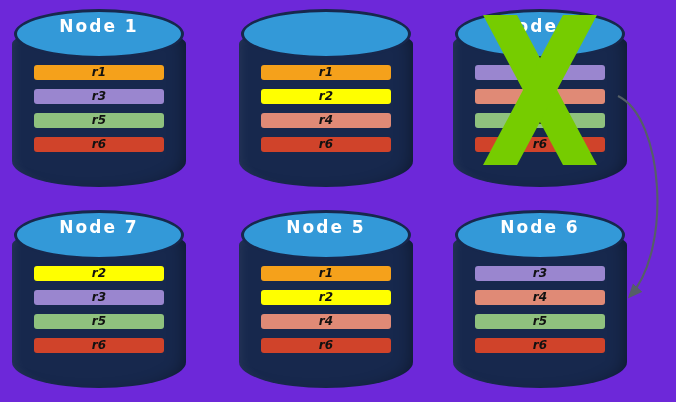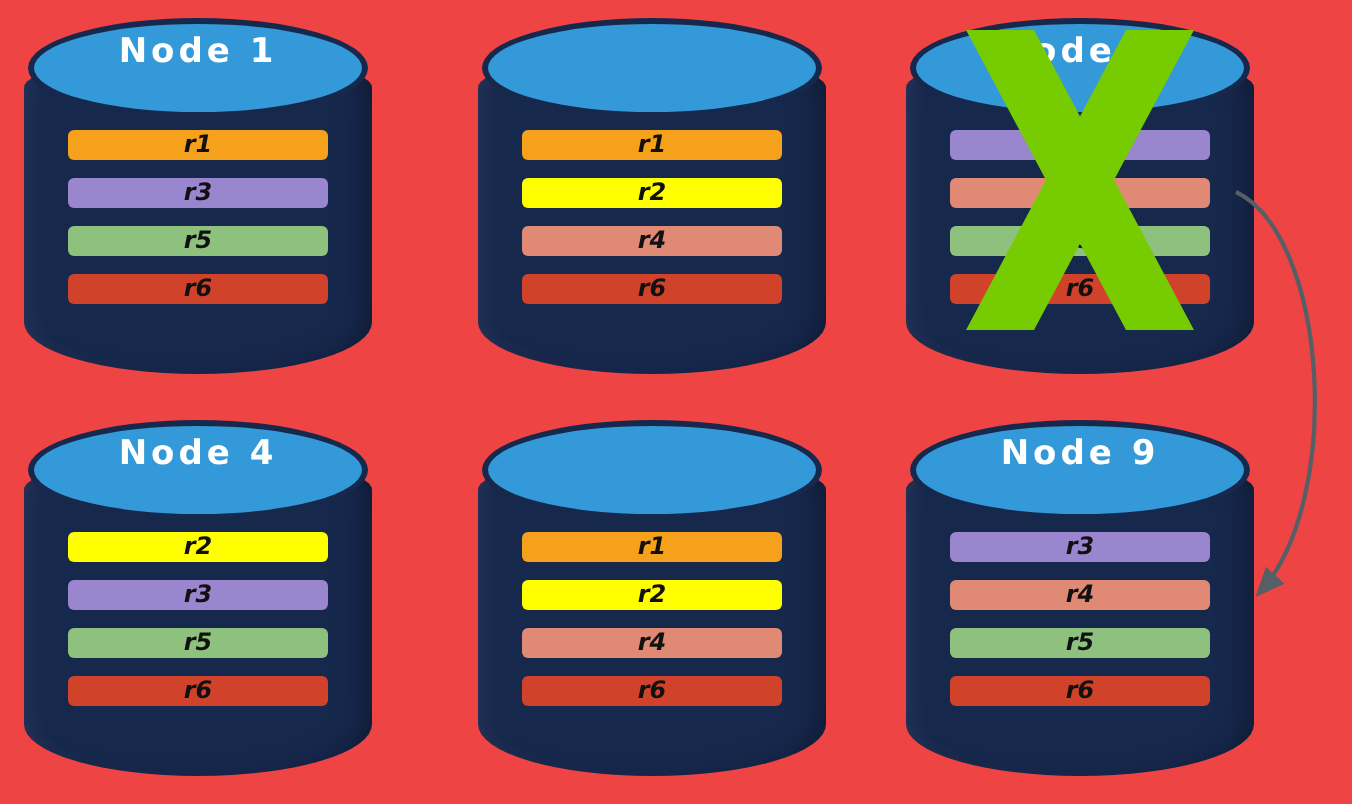--- a/index.html
+++ b/index.html
@@ -97,21 +97,21 @@
     top: 0;
     width: 676px;
     height: 402px;
     z-index: 6;
     pointer-events: none;
   }
 </style>
 </head>
 <body>
 
-<div id="canvas" style="background: #ef4444;">
+<div id="canvas" style="background: #6d28d9;">
 
   <div id="nodes-container">
       <div class="node" style="left: 12px; top: 5px;">
         <div class="cyl-body" style="background: rgb(23, 40, 77);"></div>
         <div class="cyl-top" style="background: rgb(51, 153, 216); border-color: rgb(23, 40, 77);"></div>
         <div class="node-label">Node 1</div>
         <div class="blocks">
           <div class="block" style="background: rgb(245, 161, 27);">r1</div>
           <div class="block" style="background: rgb(154, 134, 207);">r3</div>
           <div class="block" style="background: rgb(143, 193, 126);">r5</div>
@@ -141,42 +141,43 @@
         <svg class="fail-cross" viewBox="0 0 142 150">
           <g fill="#76cc00">
             <polygon points="14,0 48,0 128,150 94,150"></polygon>
             <polygon points="94,0 128,0 48,150 14,150"></polygon>
           </g>
         </svg>
       </div>
       <div class="node" style="left: 12px; top: 206px;">
         <div class="cyl-body" style="background: rgb(23, 40, 77);"></div>
         <div class="cyl-top" style="background: rgb(51, 153, 216); border-color: rgb(23, 40, 77);"></div>
-        <div class="node-label">Node 4</div>
+        <div class="node-label">Node 7</div>
         <div class="blocks">
           <div class="block" style="background: rgb(255, 255, 0);">r2</div>
           <div class="block" style="background: rgb(154, 134, 207);">r3</div>
           <div class="block" style="background: rgb(143, 193, 126);">r5</div>
           <div class="block" style="background: rgb(208, 67, 42);">r6</div>
         </div>
       </div>
       <div class="node" style="left: 239px; top: 206px;">
         <div class="cyl-body" style="background: rgb(23, 40, 77);"></div>
         <div class="cyl-top" style="background: rgb(51, 153, 216); border-color: rgb(23, 40, 77);"></div>
+        <div class="node-label">Node 5</div>
         <div class="blocks">
           <div class="block" style="background: rgb(245, 161, 27);">r1</div>
           <div class="block" style="background: rgb(255, 255, 0);">r2</div>
           <div class="block" style="background: rgb(224, 138, 118);">r4</div>
           <div class="block" style="background: rgb(208, 67, 42);">r6</div>
         </div>
       </div>
       <div class="node" style="left: 453px; top: 206px;">
         <div class="cyl-body" style="background: rgb(23, 40, 77);"></div>
         <div class="cyl-top" style="background: rgb(51, 153, 216); border-color: rgb(23, 40, 77);"></div>
-        <div class="node-label">Node 9</div>
+        <div class="node-label">Node 6</div>
         <div class="blocks">
           <div class="block" style="background: rgb(154, 134, 207);">r3</div>
           <div class="block" style="background: rgb(224, 138, 118);">r4</div>
           <div class="block" style="background: rgb(143, 193, 126);">r5</div>
           <div class="block" style="background: rgb(208, 67, 42);">r6</div>
         </div>
       </div>
     </div>
 
   <svg id="arrow-layer" viewBox="0 0 676 402" xmlns="http://www.w3.org/2000/svg">

